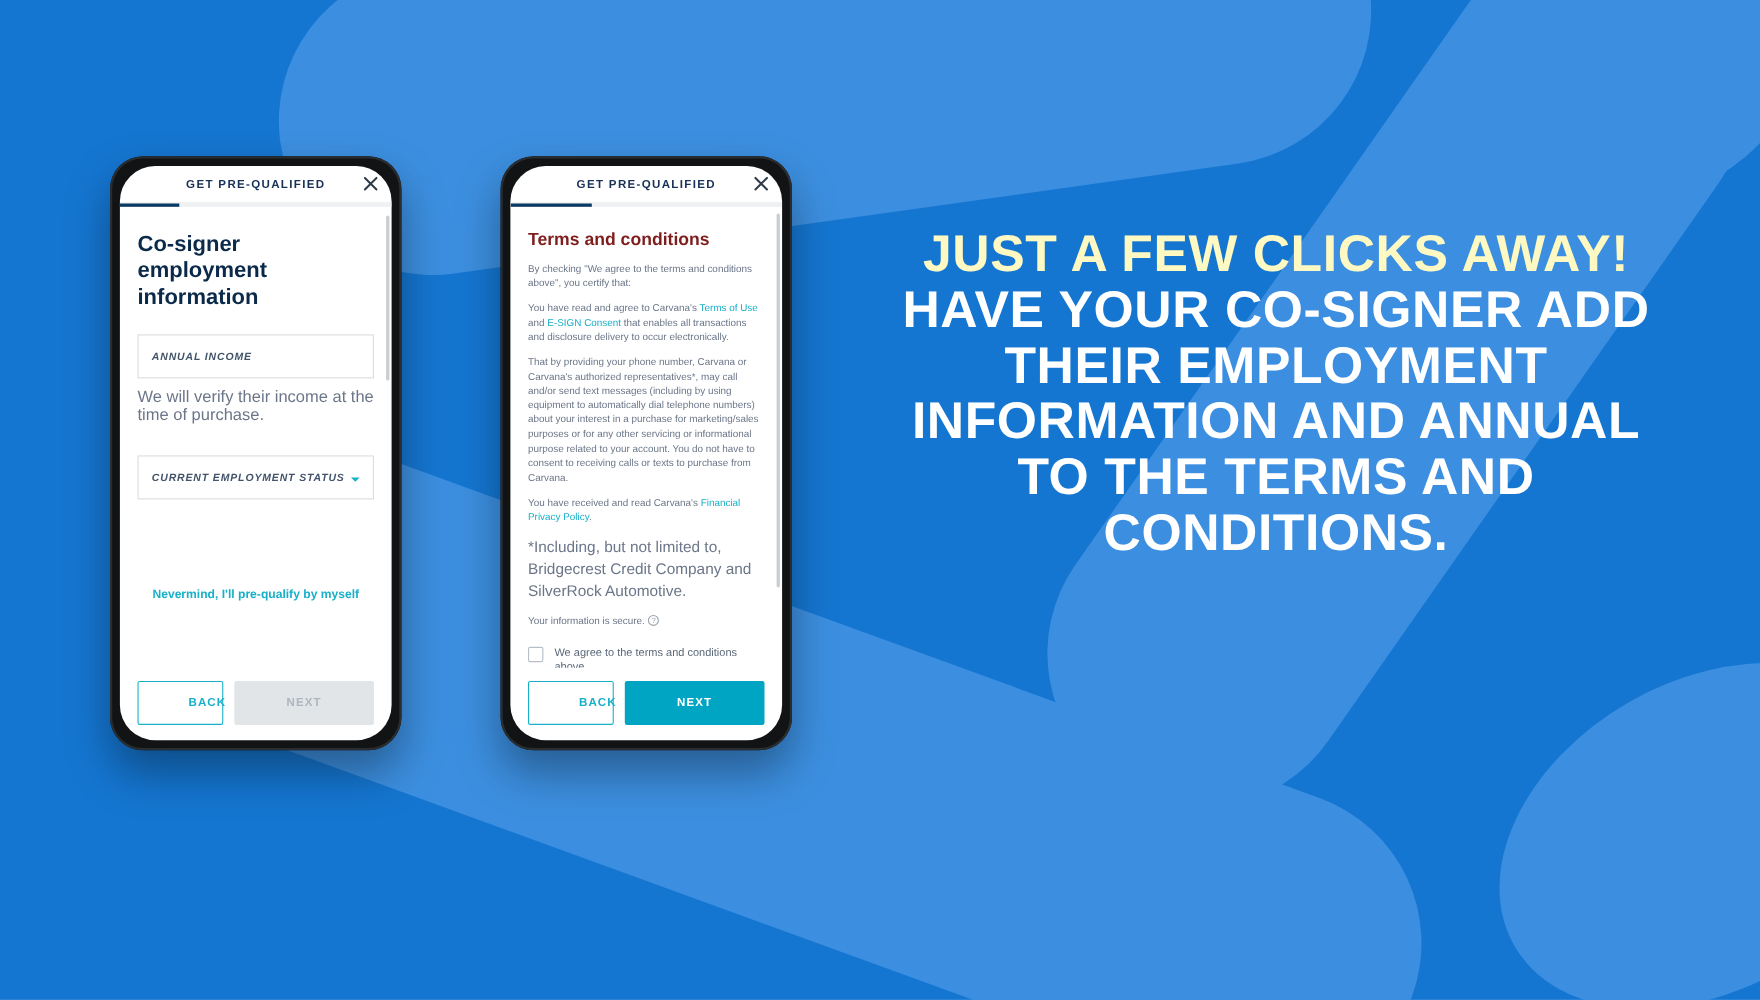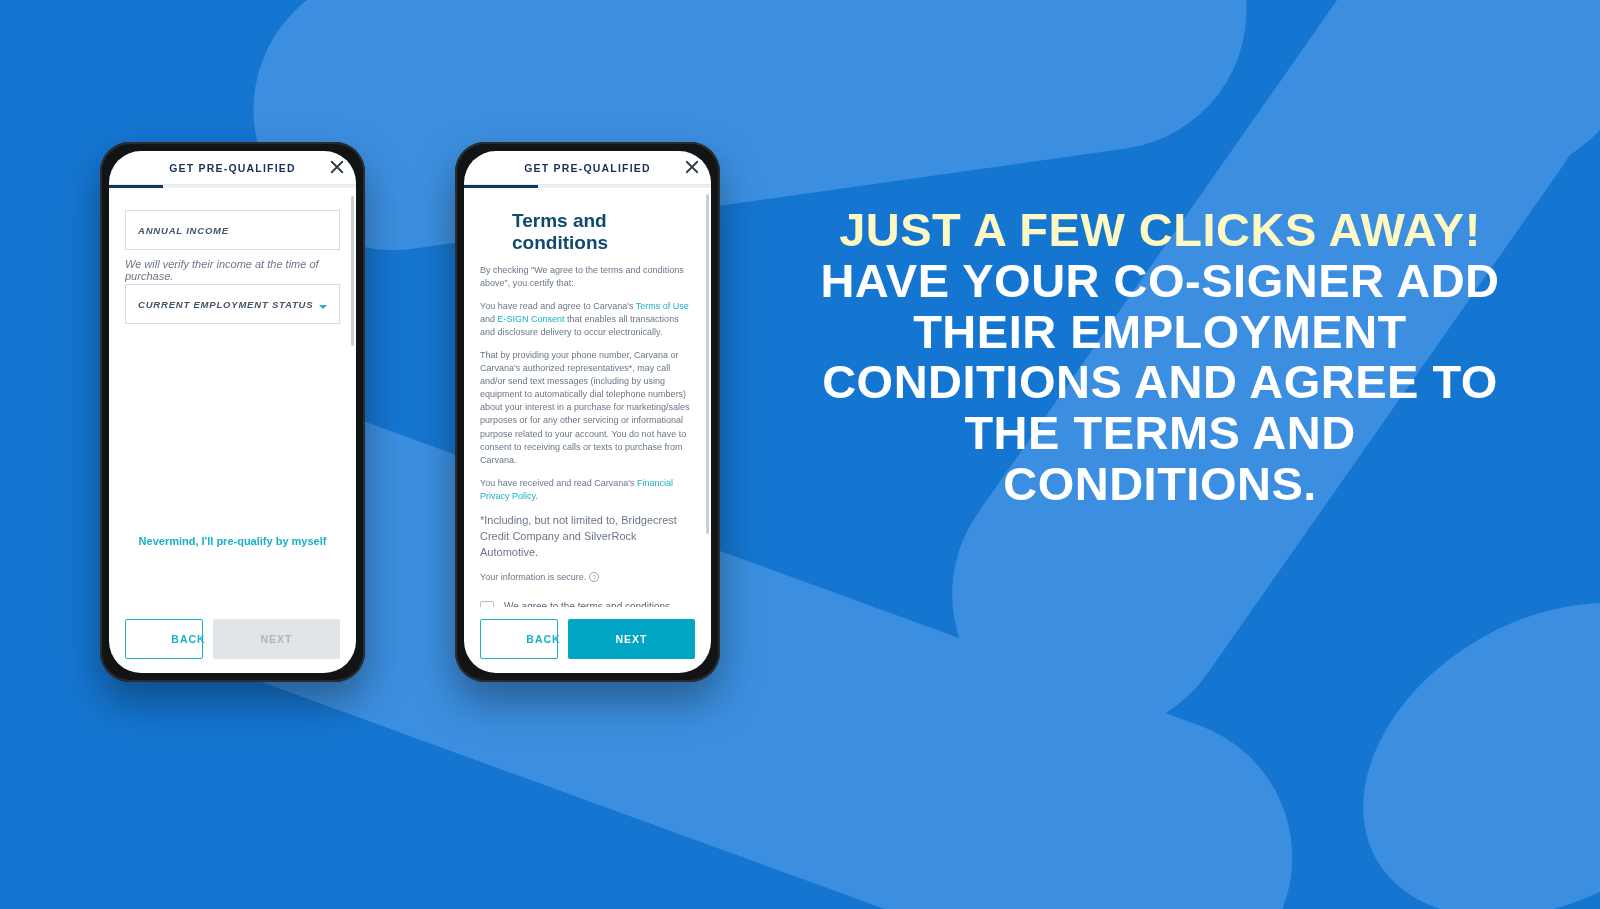--- a/index.html
+++ b/index.html
@@ -100,25 +100,24 @@
   .content2 .scrollbar-fake { height: 340px; top: 6px; }
 
   h1.heading {
     color: #0b2a4a;
     font-size: 20px;
     font-weight: 700;
     line-height: 1.2;
     margin-bottom: 22px;
   }
   h1.heading2 {
-    color: #0c4a6e;
-    font-size: 19px;
+    color: #7f1d1d;
+    font-size: 16px;
     font-weight: 700;
     margin-bottom: 10px;
-    margin-left: 32px;
   }
 
   .field {
     border: 1px solid #d9dde1;
     height: 40px;
     display: flex;
     align-items: center;
     padding: 0 12px;
     margin-bottom: 8px;
     position: relative;
@@ -132,24 +131,23 @@
   }
   .field .chev {
     position: absolute;
     right: 10px;
     top: 14px;
     color: #18b0c9;
   }
   .field .chev svg { width: 12px; height: 12px; }
 
   .hint {
-    font-size: 11px;
+    font-size: 15px;
     color: #6b7688;
-    margin-bottom: 2px;
-    font-style: italic;
+    margin-bottom: 28px;
   }
 
   .body-text {
     font-size: 9px;
     line-height: 1.45;
     color: #6b7688;
     margin-bottom: 10px;
   }
   .body-text .link { color: #18b0c9; }
 
@@ -257,20 +255,21 @@
           <svg viewBox="0 0 24 24">
               <path d="M5 5 L19 19 M19 5 L5 19" stroke="#2d3a48" stroke-width="2.4" stroke-linecap="round" fill="none"></path>
             </svg>
         </span>
       </div>
       <div class="progress-rail">
         <div class="progress-fill" style="width:22%"></div>
       </div>
       <div class="content">
         <div class="scrollbar-fake"></div>
+        <h1 class="heading">Co-signer employment information</h1>
 
         <div class="field">
           <span class="label">ANNUAL INCOME</span>
         </div>
         <div class="hint">We will verify their income at the time of purchase.</div>
 
         <div class="field">
           <span class="label">CURRENT EMPLOYMENT STATUS</span>
           <span class="chev">
             <svg viewBox="0 0 24 24">
@@ -317,21 +316,21 @@
         <p class="body-text">
           <span>You have read and agree to Carvana's </span><span class="link">Terms of Use</span><span> and </span><span class="link">E-SIGN Consent</span><span> that enables all transactions and disclosure delivery to occur electronically.</span>
         </p>
 
         <p class="body-text">That by providing your phone number, Carvana or Carvana's authorized representatives*, may call and/or send text messages (including by using equipment to automatically dial telephone numbers) about your interest in a purchase for marketing/sales purposes or for any other servicing or informational purpose related to your account. You do not have to consent to receiving calls or texts to purchase from Carvana.</p>
 
         <p class="body-text">
           <span>You have received and read Carvana's </span><span class="link">Financial Privacy Policy</span><span>.</span>
         </p>
 
-        <p class="body-text" style="font-size:11px">*Including, but not limited to, Bridgecrest Credit Company and SilverRock Automotive.</p>
+        <p class="body-text" style="font-size:14px">*Including, but not limited to, Bridgecrest Credit Company and SilverRock Automotive.</p>
 
         <p class="body-text">
           <span>Your information is secure.</span><span class="info-icon">?</span>
         </p>
 
         <div class="checkbox-row">
           <div class="box"></div>
           <div class="cb-label">We agree to the terms and conditions above.</div>
         </div>
       </div>
@@ -344,16 +343,16 @@
         </div>
         <div class="btn btn-next">
           <span>NEXT</span>
         </div>
       </div>
     </div>
   </div>
 
   <div class="caption">
     <div class="line">
-      <span class="accent">JUST A FEW CLICKS AWAY! </span><span>HAVE YOUR CO-SIGNER ADD THEIR EMPLOYMENT CONDITIONS AND AGREE TO THE TERMS AND CONDITIONS.</span>
+      <span class="accent">JUST A FEW CLICKS AWAY! </span><span>HAVE YOUR CO-SIGNER ADD THEIR EMPLOYMENT INFORMATION AND ANNUAL TO THE TERMS AND CONDITIONS.</span>
     </div>
   </div>
 </div>
 
 </body></html>

